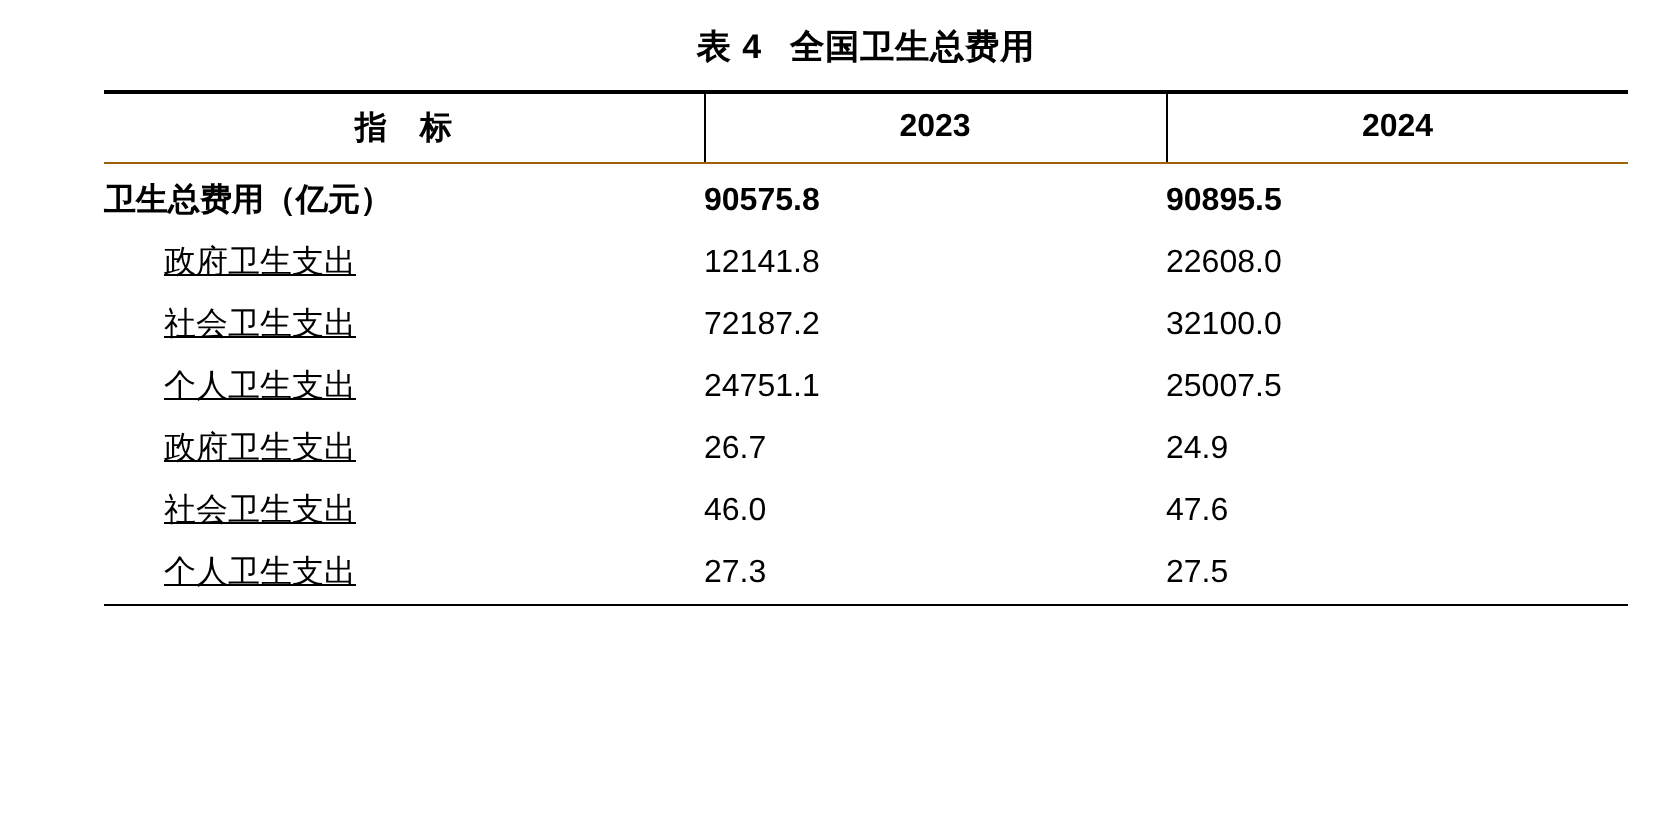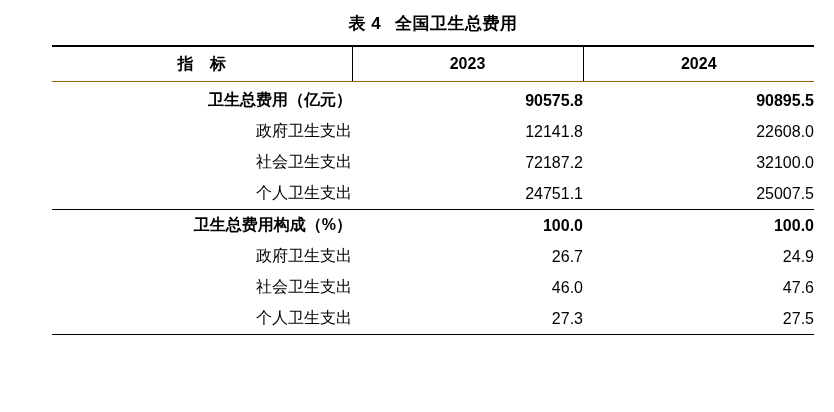--- a/index.html
+++ b/index.html
@@ -65,29 +65,30 @@
     margin-left: 36px;
   }
   tbody tr td {
     height: 31px;
     font-size: 16px;
   }
   tbody tr.first-body td {
     padding-top: 3px;
   }
   td.label {
-    text-align: right;
+    text-align: left;
     padding-left: 10px;
     white-space: nowrap;
   }
   td.label.indent {
     padding-left: 30px;
+    text-decoration: underline;
   }
   td.num {
-    text-align: right;
+    text-align: left;
     padding-right: 44px;
     font-family: "Liberation Sans", "DejaVu Sans", sans-serif;
     font-size: 16px;
   }
   tr.bold td.label,
   tr.bold td.num {
     font-weight: bold;
   }
   tr.bold td.label {
     font-family: "Liberation Sans", "DejaVu Sans", sans-serif;
@@ -144,25 +145,20 @@
         <td class="num">72187.2</td>
         <td class="num">32100.0</td>
       </tr>
 
       <tr>
         <td class="label indent">个人卫生支出</td>
         <td class="num">24751.1</td>
         <td class="num">25007.5</td>
       </tr>
 
-      <tr class="bold sep-above">
-        <td class="label">卫生总费用构成（%）</td>
-        <td class="num">100.0</td>
-        <td class="num">100.0</td>
-      </tr>
 
       <tr>
         <td class="label indent">政府卫生支出</td>
         <td class="num">26.7</td>
         <td class="num">24.9</td>
       </tr>
 
       <tr>
         <td class="label indent">社会卫生支出</td>
         <td class="num">46.0</td>

